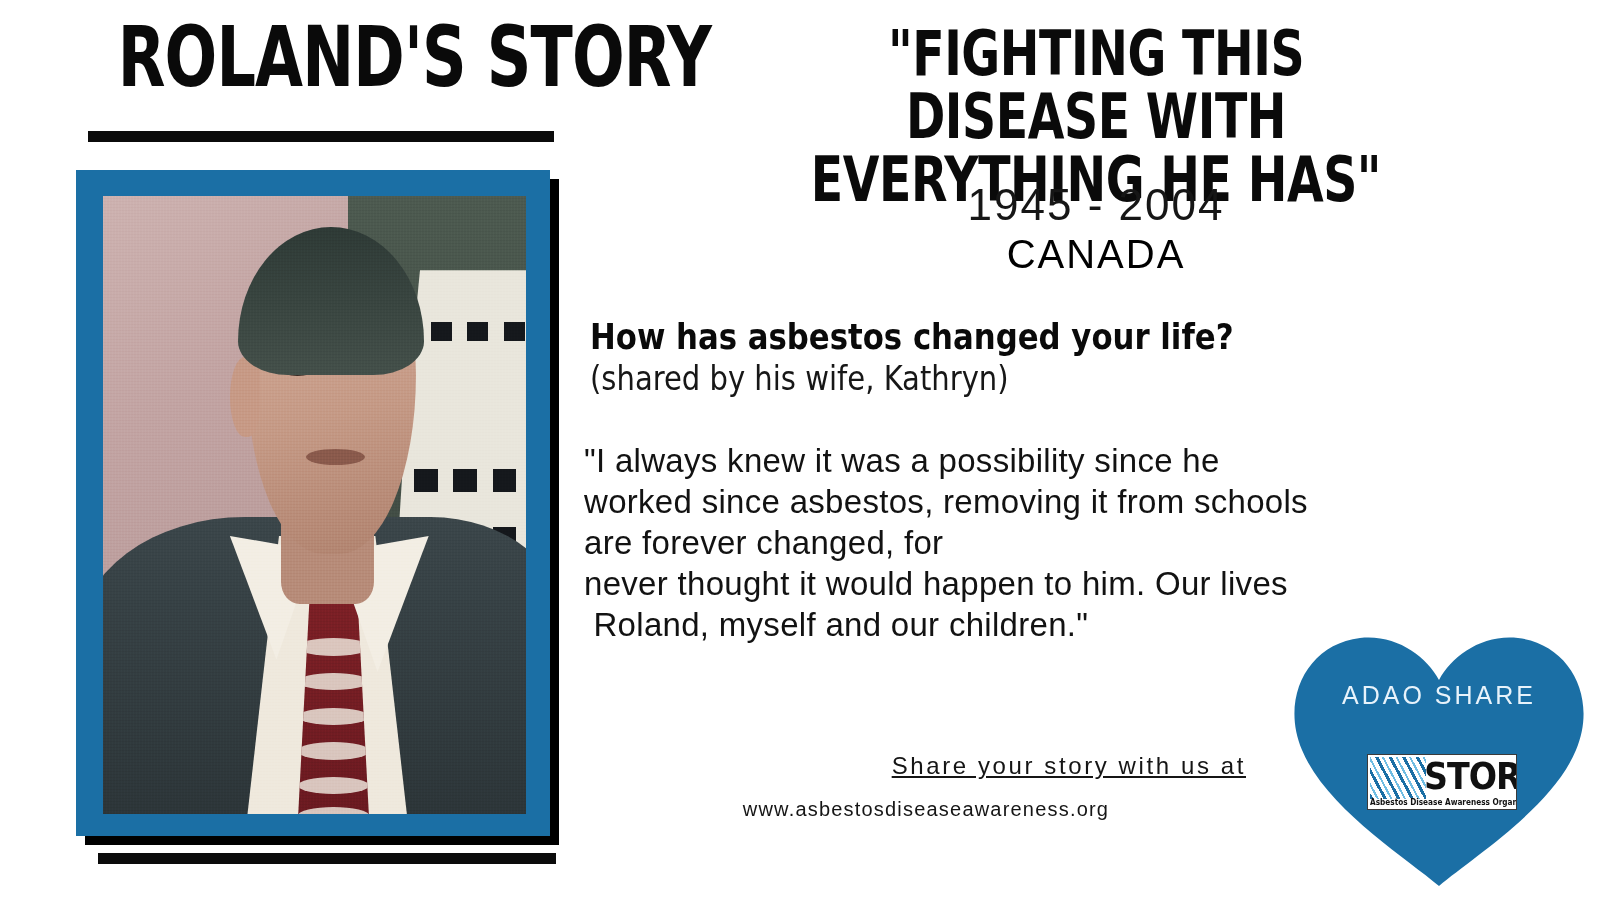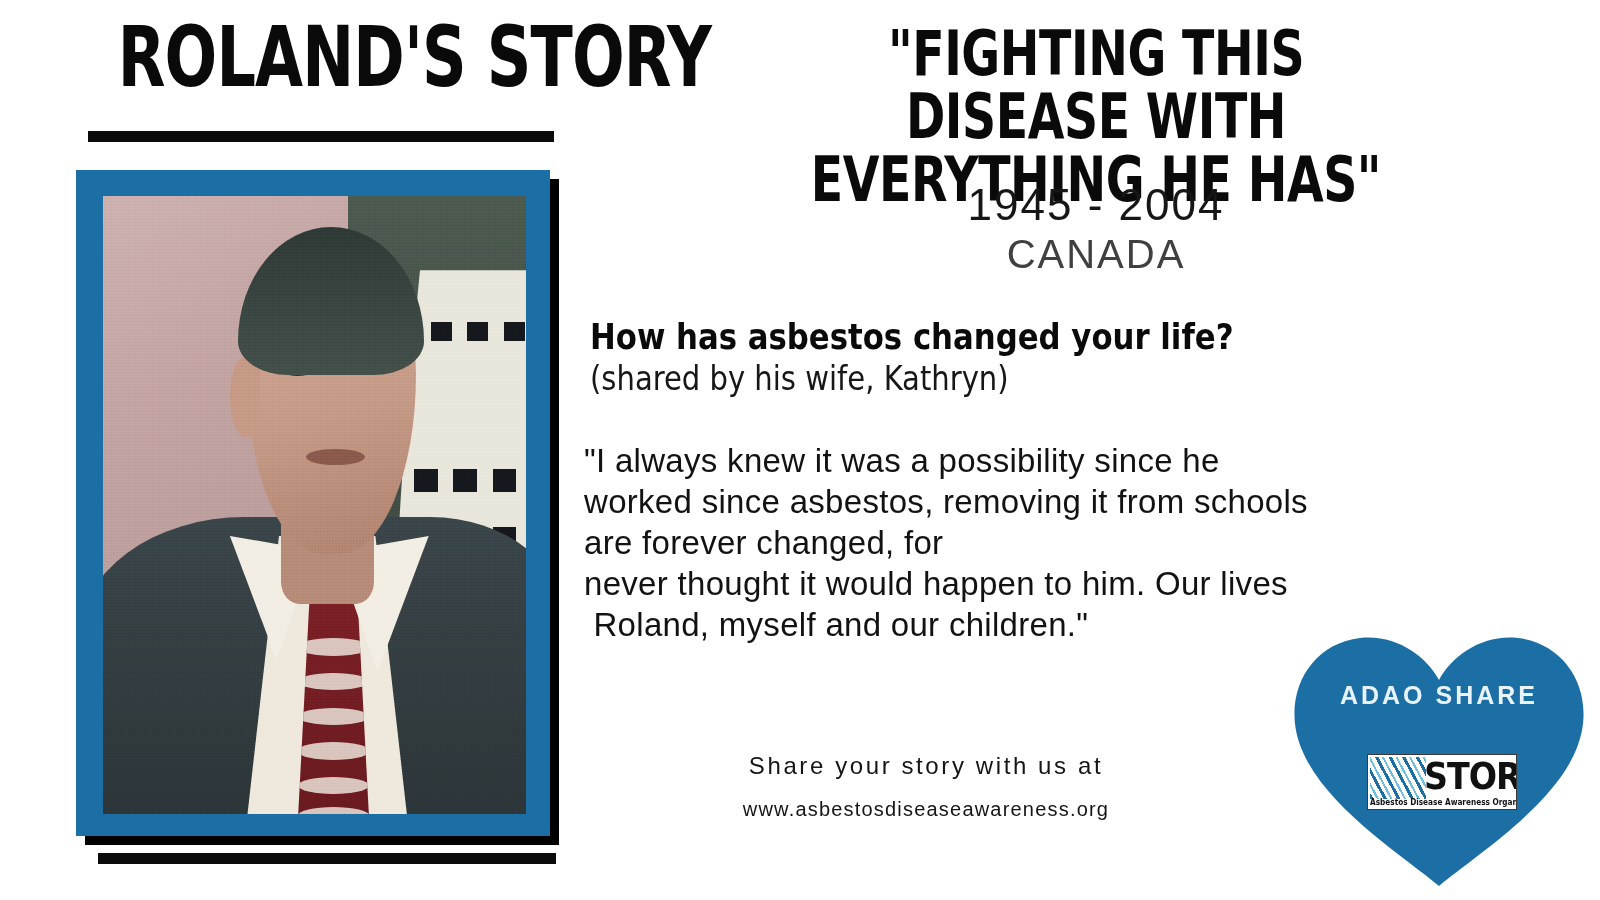--- a/index.html
+++ b/index.html
@@ -190,21 +190,21 @@
     color:#161616;
   }
   #country {
     position:absolute;
     left:160px; top:232px;
     width:720px;
     text-align:center;
     font-size:40px;
     font-weight:400;
     letter-spacing:2px;
-    color:#404040;
+    color:#000000;
   }
 
   #question {
     position:absolute;
     left:14px; top:316px;
     font-family:"Liberation Sans Narrow","DejaVu Sans Condensed","Liberation Sans", sans-serif;
     font-weight:700;
     font-size:36px;
     transform:scaleX(0.95);
     transform-origin:left top;
@@ -230,24 +230,25 @@
     font-weight:400;
     letter-spacing:0.3px;
     color:#121212;
   }
   #quote .ql { display:block; white-space:pre; }
 
   #share-line {
     position:absolute;
     left:30px; top:752px;
     width:640px;
-    text-align:center;
+    text-align:right;
     font-size:24px;
     letter-spacing:2.6px;
     color:#151515;
+    text-decoration:underline;
   }
   #url-line {
     position:absolute;
     left:30px; top:798px;
     width:640px;
     text-align:center;
     font-size:20px;
     letter-spacing:1.2px;
     color:#151515;
   }
@@ -260,21 +261,21 @@
   }
   #heart-svg { position:absolute; left:0; top:0; }
   #heart-text {
     position:absolute; left:0; top:56px; width:306px;
     text-align:center; pointer-events:none;
   }
   #heart-text .hl {
     display:block;
     color:#e8f3fb;
     font-size:25px;
-    font-weight:700;
+    font-weight:400;
     letter-spacing:3px;
     line-height:34px;
   }
   #adao-badge {
     position:absolute; left:81px; top:132px;
     width:150px; height:56px;
     background:#ffffff;
     border:1px solid #3a3a3a;
     overflow:hidden;
   }

